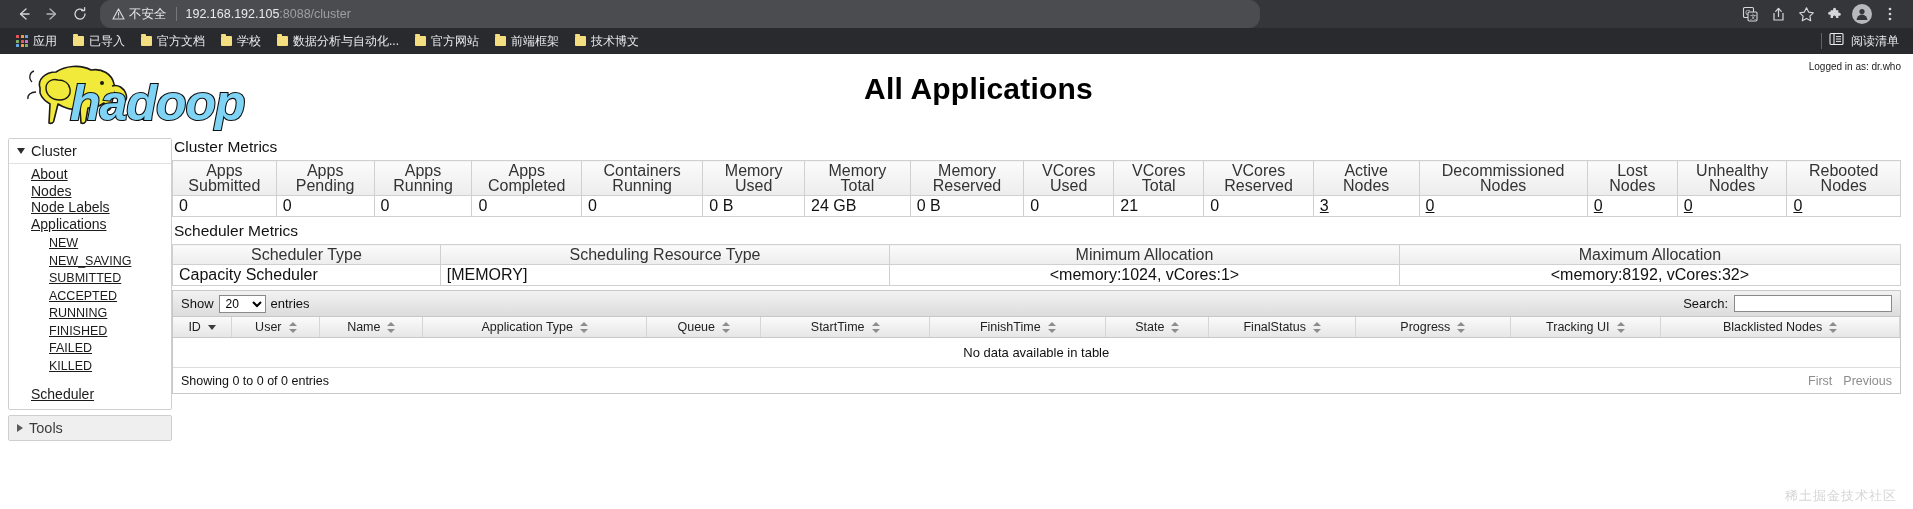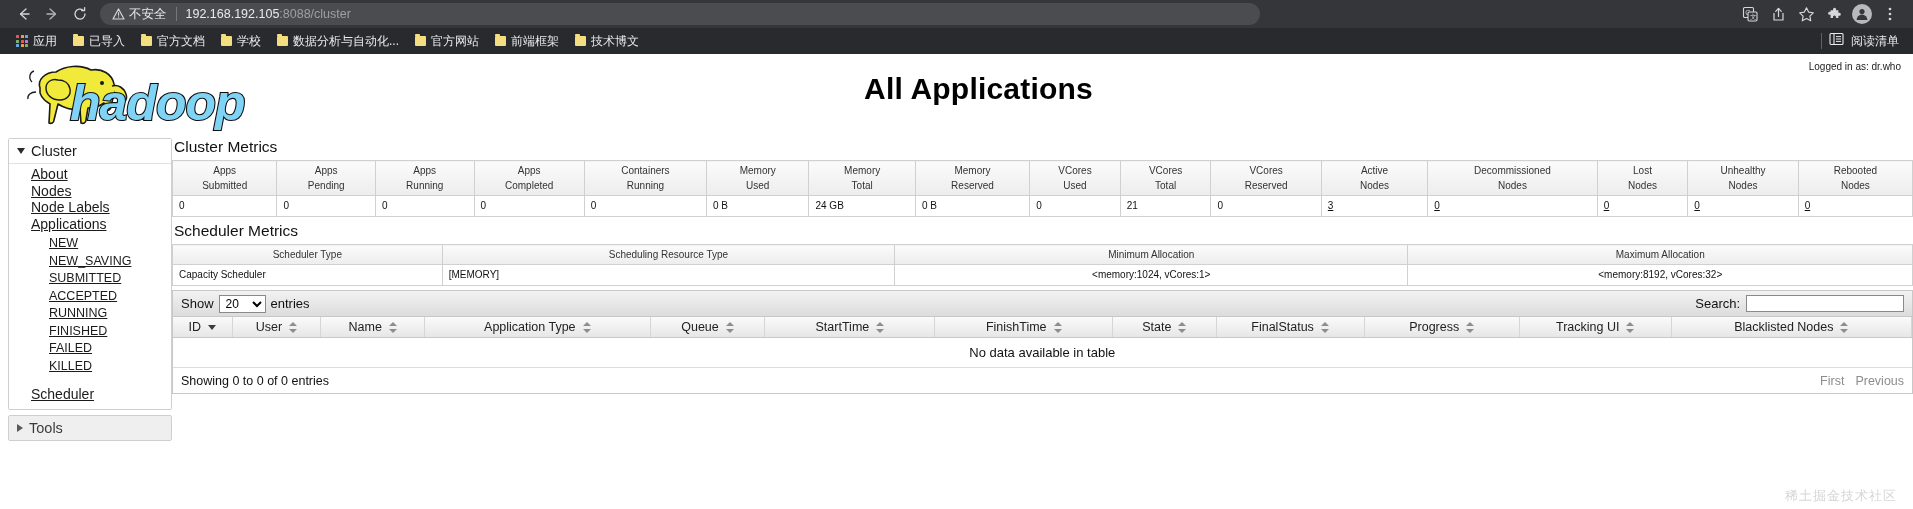--- a/index.html
+++ b/index.html
@@ -22,21 +22,21 @@
   }
   .nav-btn {
     width: 28px; height: 28px;
     display: flex; align-items: center; justify-content: center;
     color: #d6d7da;
     flex: 0 0 auto;
   }
   .nav-btn svg { display: block; }
   .omnibox {
     flex: 1 1 auto;
-    height: 22px;
+    height: 28px;
     background: #4b4c4f;
     border-radius: 11px;
     display: flex;
     align-items: center;
     margin: 0 8px 0 6px;
     padding: 0 12px;
     max-width: 1160px;
     min-width: 0;
   }
   .warn-icon {
@@ -232,36 +232,36 @@
     font-size: 14.5px;
     color: #3c3c3c;
     display: flex;
     align-items: center;
     gap: 6px;
   }
 
   
   .main {
     flex: 1 1 auto;
-    padding-right: 0;
+    padding-right: 12px;
     padding-top: 2px;
     min-width: 0;
   }
   .section-title {
     font-size: 15.5px;
     color: #111;
     margin: 0 0 4px 2px;
     font-weight: normal;
   }
   .section-title.second { margin-top: 5px; }
 
   table.grid {
     width: 100%;
     border-collapse: collapse;
-    font-size: 10px;
+    font-size: 16px;
     background: #fff;
     table-layout: fixed;
   }
   table.grid th {
     background: linear-gradient(to bottom, #fbfbfb, #ededed);
     border: 1px solid #d0d0d0;
     color: #333;
     font-weight: normal;
     padding: 2px 4px;
     text-align: center;

